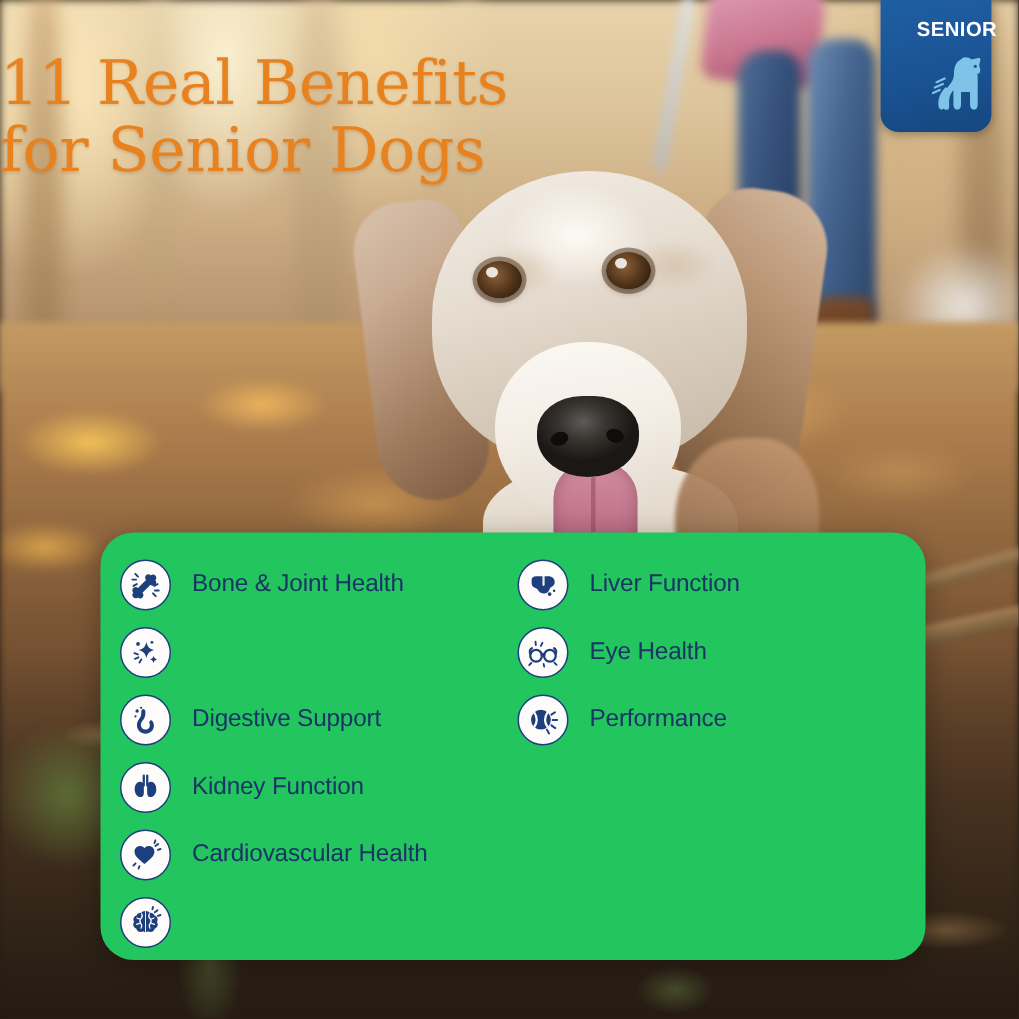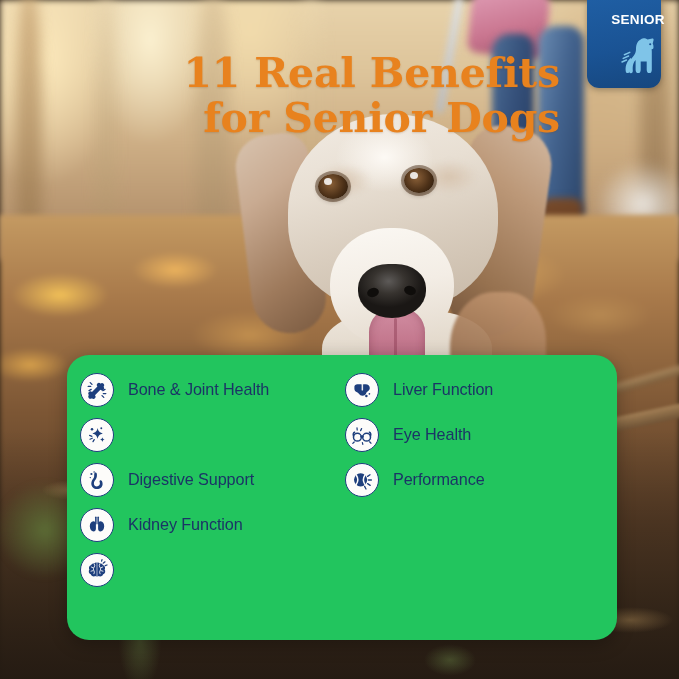--- a/index.html
+++ b/index.html
@@ -197,29 +197,28 @@
   .d-chestPatch {
     position:absolute; left:214px; top:196px; width:96px; height:120px;
     background:linear-gradient(200deg,#c79a74,#9a7150 60%,#7c5a3e);
     border-radius:46% 40% 40% 48%;
     filter:blur(1.4px); opacity:.92;
   }
 
   
   .title {
     position:absolute; left:0; top:34px; width:560px;
-    text-align:right;
+    text-align:left;
     font-family:"DejaVu Serif", serif;
-    font-weight:bold;
+    font-weight:normal;
     font-size:41px;
     line-height:1.06;
     color:#e8821e;
     letter-spacing:-.2px;
     text-shadow:0 1px 2px rgba(120,60,10,.2);
-    margin-top:18px;
   }
   .title .l2 { display:block; margin-top:2px; }
 
   
   .badge {
     position:absolute; left:587px; top:0; width:74px; height:88px;
     background:linear-gradient(170deg,#1f5ea3 0%,#1a5394 55%,#16477f 100%);
     border-radius:0 0 12px 12px;
     box-shadow:0 2px 6px rgba(0,0,0,.28);
     display:flex; flex-direction:column; align-items:center;padding-left:28px;
@@ -404,20 +403,37 @@
                 <path d="M8.4 8.2c-2.2 0-3.6 2.2-3.6 5.0 0 3.0 1.6 5.2 3.8 5.2 1.4 0 2.3-1.0 2.3-2.6v-4.6c0-1.9-.9-3.0-2.5-3.0z"></path>
                 <path d="M15.6 8.2c2.2 0 3.6 2.2 3.6 5.0 0 3.0-1.6 5.2-3.8 5.2-1.4 0-2.3-1.0-2.3-2.6v-4.6c0-1.9.9-3.0 2.5-3.0z"></path>
                 <rect x="10.1" y="3.4" width="1.5" height="8.0" rx=".75"></rect>
                 <rect x="12.4" y="3.4" width="1.5" height="8.0" rx=".75"></rect>
               </g>
             </svg>
           </span>
           <span class="lbl">Kidney Function</span>
         </div>
 
+        <div class="row">
+          <span class="ico">
+            <svg width="24" height="24" viewBox="0 0 24 24">
+              <g fill="#1e3f7d">
+                <path d="M11.4 19.0C7.0 15.6 4.2 13.2 4.2 10.0c0-2.3 1.8-4.0 4.0-4.0 1.3 0 2.5.6 3.2 1.6.7-1.0 1.9-1.6 3.2-1.6 2.2 0 4.0 1.7 4.0 4.0 0 3.2-2.8 5.6-7.2 9.0z" transform="scale(.92) translate(.9,.5)"></path>
+                <g stroke="#1e3f7d" stroke-width="1.25" stroke-linecap="round" fill="none">
+                  <path d="M18.6 6.0 L20.4 4.6"></path>
+                  <path d="M20.2 8.6 L22.0 8.0"></path>
+                  <path d="M18.0 4.0 L18.6 2.2"></path>
+                  <path d="M5.4 17.6 L4.0 19.0"></path>
+                  <path d="M8.0 19.4 L7.4 21.0"></path>
+                </g>
+              </g>
+            </svg>
+          </span>
+          <span class="lbl">Cardiovascular Health</span>
+        </div>
 
         <div class="row">
           <span class="ico">
             <svg width="24" height="24" viewBox="0 0 24 24">
               <g fill="#1e3f7d">
                 <path d="M11.6 4.4c-1.0 0-1.9.5-2.4 1.2-1.4-.2-2.7.5-3.2 1.7-1.2.3-2.1 1.4-2.1 2.7 0 .6.2 1.2.5 1.6-.4.5-.6 1.1-.6 1.8 0 1.3.9 2.4 2.1 2.8.3 1.3 1.5 2.2 2.9 2.2.6 0 1.2-.2 1.7-.5.3.4.7.6 1.2.6V4.4h-.1z"></path>
                 <path d="M12.4 4.4c1.0 0 1.9.5 2.4 1.2 1.4-.2 2.7.5 3.2 1.7 1.2.3 2.1 1.4 2.1 2.7 0 .6-.2 1.2-.5 1.6.4.5.6 1.1.6 1.8 0 1.3-.9 2.4-2.1 2.8-.3 1.3-1.5 2.2-2.9 2.2-.6 0-1.2-.2-1.7-.5-.3.4-.7.6-1.2.6V4.4h.1z"></path>
                 <g stroke="#fdfcfa" stroke-width=".85" fill="none" stroke-linecap="round">
                   <path d="M9.4 6.2 Q10.4 8.0 9.0 9.4 Q7.6 10.8 8.8 12.4 Q10.0 14.0 9.0 15.8"></path>
                   <path d="M14.6 6.2 Q13.6 8.0 15.0 9.4 Q16.4 10.8 15.2 12.4 Q14.0 14.0 15.0 15.8"></path>

